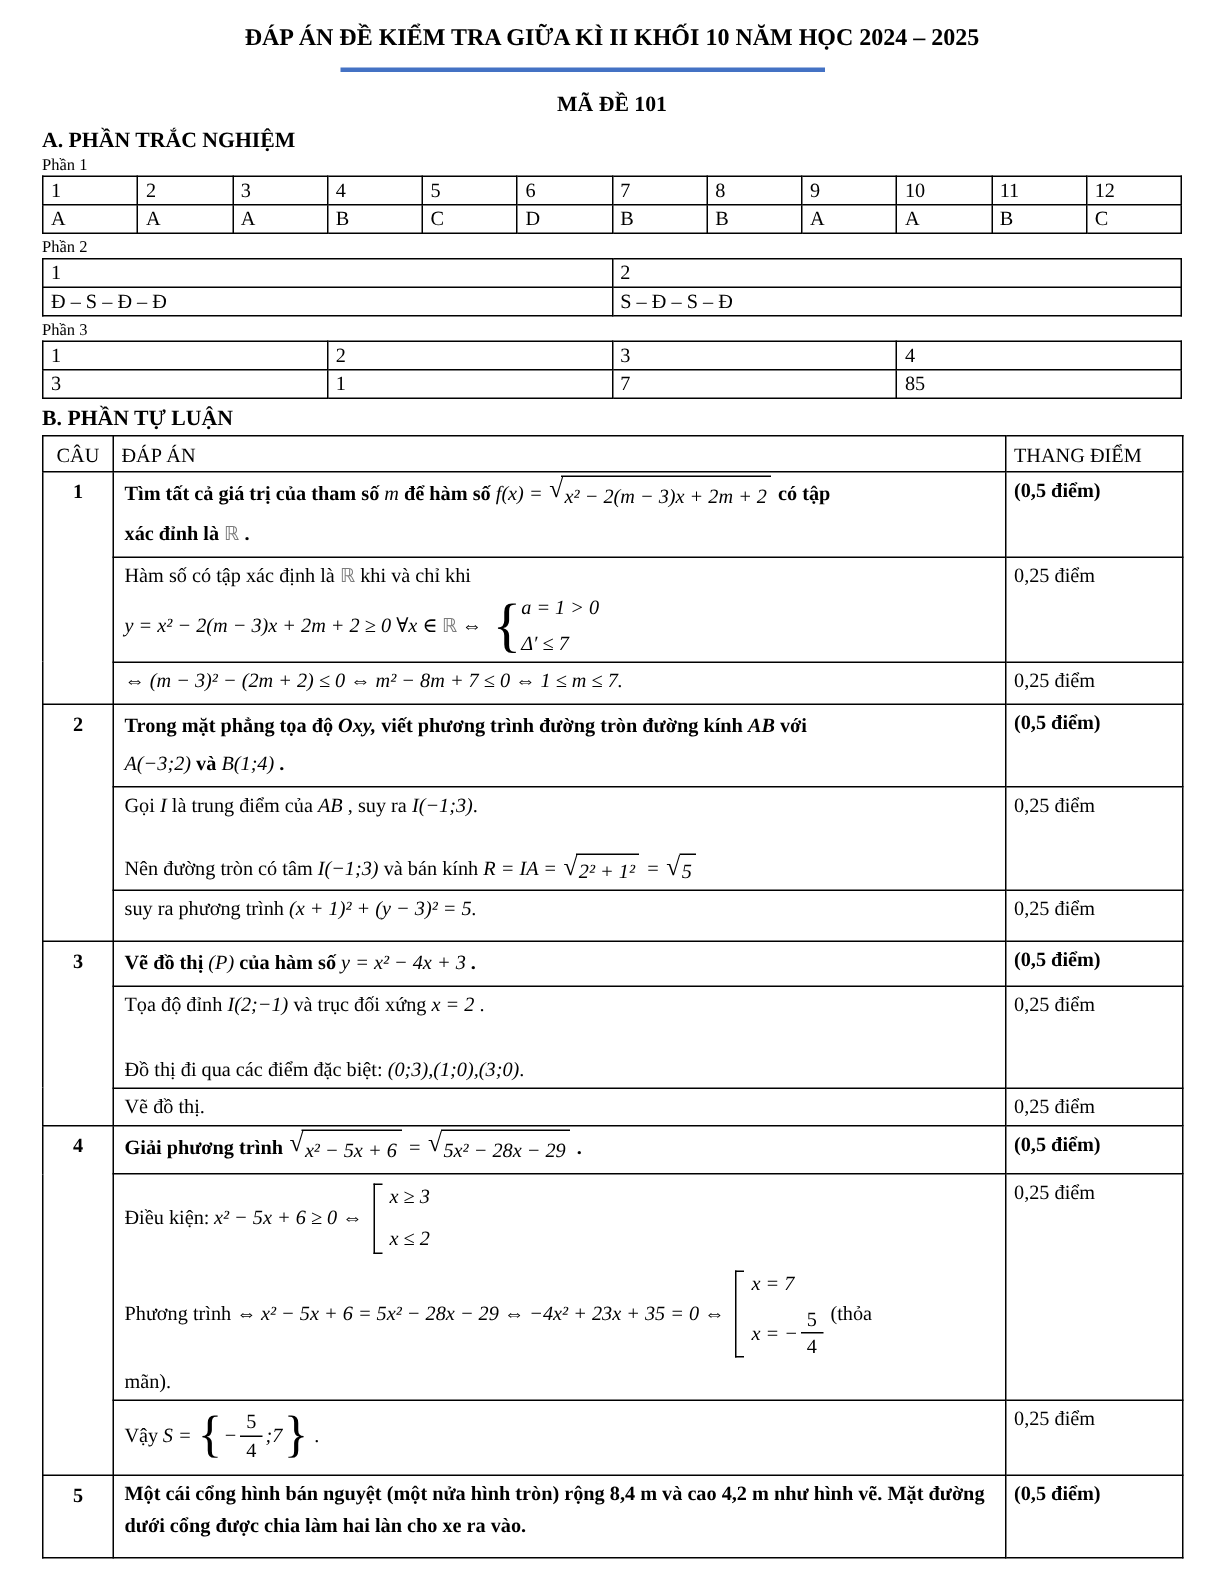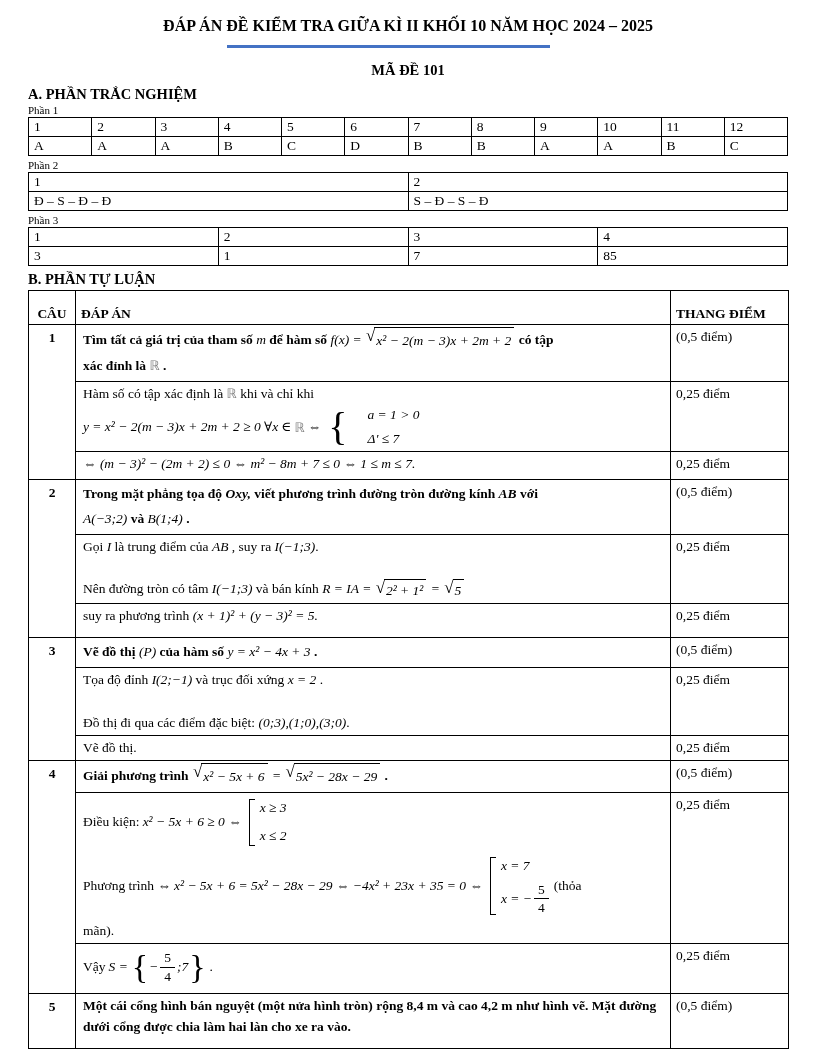--- a/index.html
+++ b/index.html
@@ -17,48 +17,48 @@
   .section-heading { font-weight:bold; font-size:14.5px; margin-top:7px; }
   .part-label { font-weight:normal; font-size:11px; margin-top:3px; }
 
   table { border-collapse:collapse; width:760px; table-layout:fixed; }
   td { border:1px solid #000; font-size:13.5px; padding:0 5px; vertical-align:top; }
   .mc-table { margin-top:1px; }
   .mc-table td { height:19px; line-height:18px; }
 
   .essay-table { margin-top:2px; }
   .essay-table td { line-height:1.5; }
-  .essay-table td.hdr { font-weight:bold; padding-top:13px; }
+  .essay-table td.hdr { font-weight:normal; padding-top:3px; }
   .essay-table td.hdr-cau { text-align:center; }
   .essay-table td.qnum { text-align:center; font-weight:bold; padding-top:3px; }
   .essay-table td.ans { padding:2px 7px; }
   .essay-table td.ans.st { line-height:1.85; }
   .essay-table td.score { padding:2px 5px; }
-  .essay-table td.score.b0 { font-weight:normal; }
+  .essay-table td.score.b0 { font-weight:bold; }
 
   .b  { font-weight:bold; }
   .it { font-style:italic; }
   .bi { font-weight:bold; font-style:italic; }
   .bb { font-style:normal; font-family:"DejaVu Sans",sans-serif; color:#7a7a7a; font-size:0.95em; }
 
   
   .sqrt { display:inline-flex; align-items:flex-start; vertical-align:middle; margin:0 1px; }
   .sqrt .sign { font-style:normal; font-size:1.25em; line-height:1.05; margin-right:-1px; }
   .sqrt .body { border-top:1.3px solid #000; padding:1px 3px 0 2px; white-space:nowrap; }
 
   
   .frac { display:inline-flex; flex-direction:column; text-align:center; vertical-align:middle;
           line-height:1.15; margin:0 2px; }
   .frac .num { border-bottom:1.2px solid #000; padding:0 4px 1px 4px; }
   .frac .den { padding-top:1px; }
 
   
   .cases { display:inline-flex; align-items:center; vertical-align:middle; margin-left:4px; }
   .cases .brace { font-style:normal; font-weight:300; font-size:40px; line-height:0.85; }
-  .cases .lines { display:inline-flex; flex-direction:column; gap:3px; margin-left:20px; }
+  .cases .lines { display:inline-flex; flex-direction:column; gap:3px; margin-left:0; }
 
   
   .sys { display:inline-flex; align-items:flex-end; vertical-align:middle; margin-left:4px; }
   .sys .bkt { align-self:stretch; width:6px; border-left:1.7px solid #000;
               border-top:1.7px solid #000; border-bottom:1.7px solid #000; margin:1px 5px 1px 0; }
   .sys .lines { display:inline-flex; flex-direction:column; gap:8px; }
   .sys .lines.tight { gap:6px; }
   .sysline { display:inline-flex; align-items:center; }
 
   .flexline { display:flex; align-items:center; gap:3px; flex-wrap:nowrap; }

